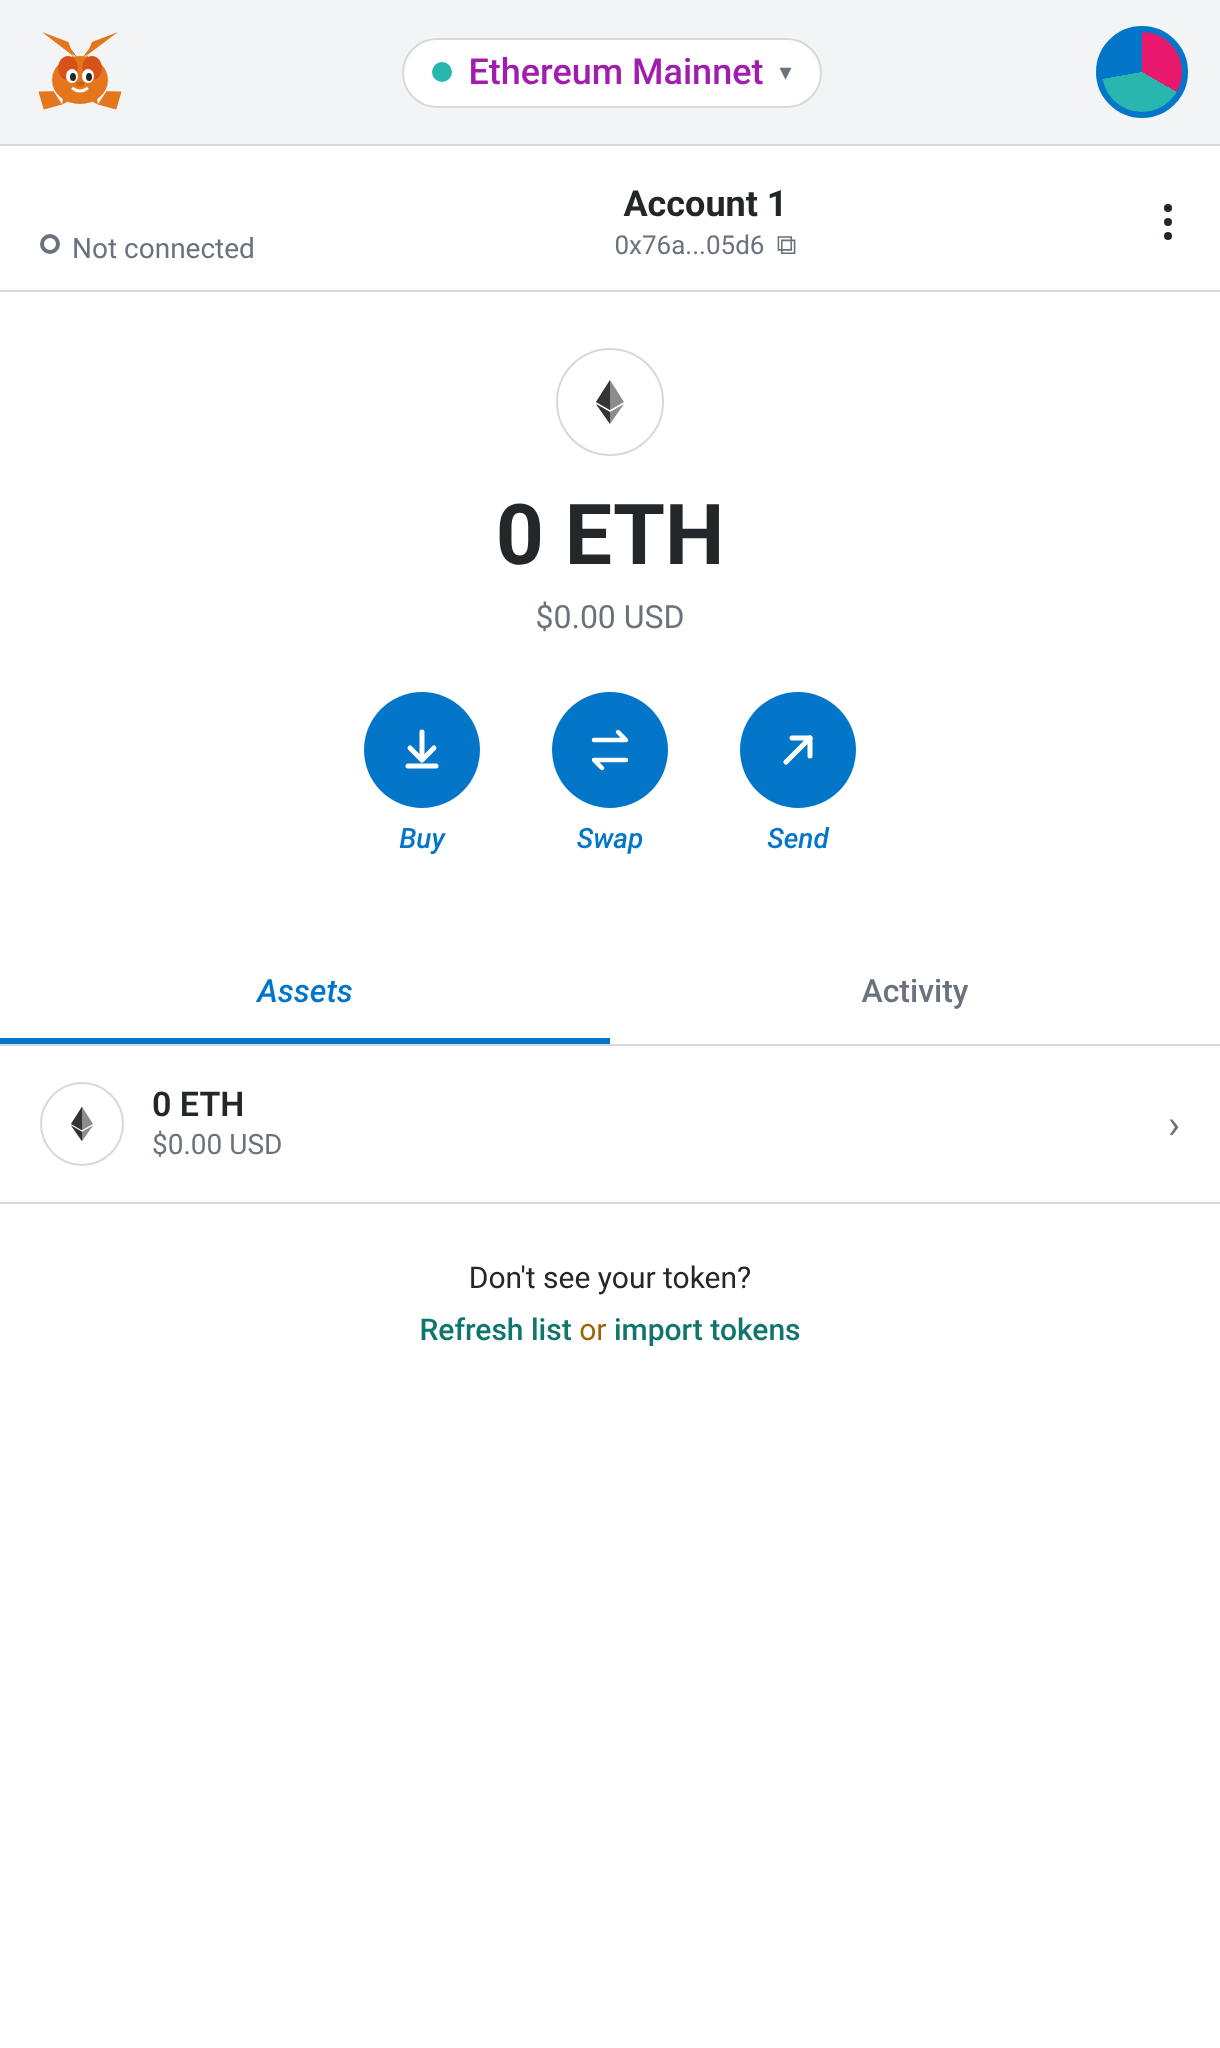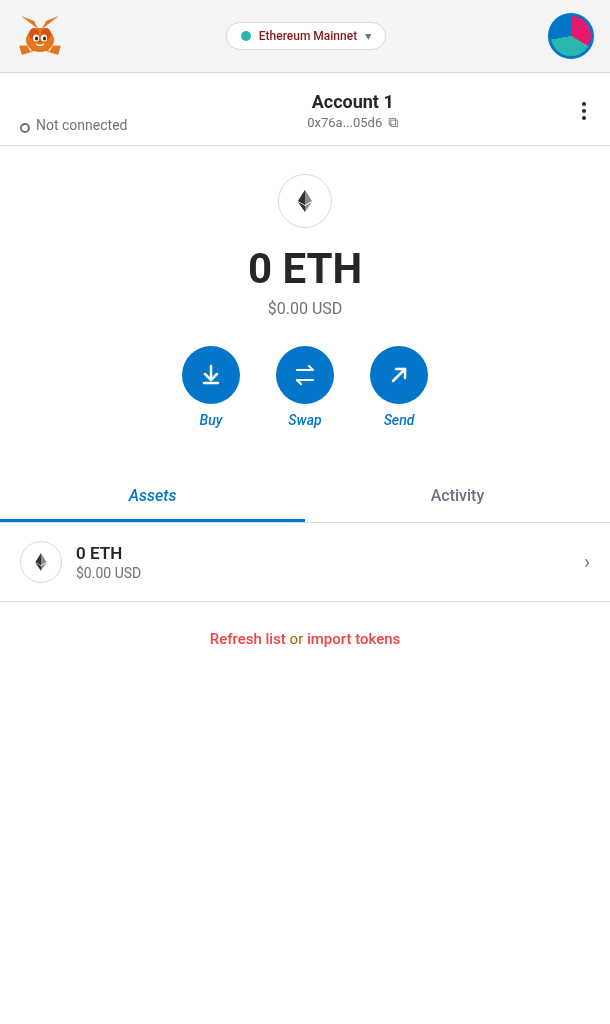--- a/index.html
+++ b/index.html
@@ -35,22 +35,22 @@
       gap: 8px;
     }
     .network-dot {
       width: 10px;
       height: 10px;
       border-radius: 50%;
       background: #29b6af;
       flex-shrink: 0;
     }
     .network-name {
-      font-size: 12px;
-      color: #7f1d1d;
+      font-size: 18px;
+      color: #a21caf;
       font-weight: 500;
     }
     .chevron-down {
       font-size: 12px;
       color: #6a737d;
     }
     .avatar-circle {
       width: 46px;
       height: 46px;
       border-radius: 50%;
@@ -63,21 +63,21 @@
     
     .account-bar {
       display: flex;
       align-items: center;
       justify-content: space-between;
       padding: 16px 20px 12px;
       border-bottom: 1px solid #d6d9dc;
     }
     .not-connected {
       display: flex;
-      align-items: flex-end;
+      align-items: flex-start;
       gap: 6px;
       font-size: 14px;
       color: #6a737d;
       margin-top: 28px;
     }
     .not-connected-dot {
       width: 10px;
       height: 10px;
       border-radius: 50%;
       border: 2px solid #6a737d;
@@ -85,21 +85,21 @@
     .account-center {
       text-align: center;
     }
     .account-name {
       font-size: 18px;
       font-weight: 700;
       color: #24272a;
     }
     .account-address {
       display: flex;
-      align-items: center;
+      align-items: flex-end;
       gap: 6px;
       font-size: 13px;
       color: #6a737d;
       margin-top: 2px;
       justify-content: center;
     }
     .copy-icon {
       cursor: pointer;
       color: #6a737d;
       font-size: 14px;
@@ -256,21 +256,21 @@
     }
     .token-question {
       font-size: 15px;
       color: #24272a;
       margin-bottom: 8px;
     }
     .token-links {
       font-size: 15px;
     }
     .token-link {
-      color: #ef4444;
+      color: #0f766e;
       cursor: pointer;
       text-decoration: none;
       font-weight: 500;
     }
     .token-or {
       color: #a16207;
     }
 
     
     .eth-svg {
@@ -408,18 +408,19 @@
     </div>
     <div class="asset-info">
       <div class="asset-name">0 ETH</div>
       <div class="asset-usd">$0.00 USD</div>
     </div>
     <span class="asset-chevron">›</span>
   </div>
 </div>
 
 <div class="token-section">
+  <div class="token-question">Don't see your token?</div>
   <div class="token-links">
     <a class="token-link">Refresh list</a>
     <span class="token-or"> or </span>
     <a class="token-link">import tokens</a>
   </div>
 </div>
 
 </body></html>

